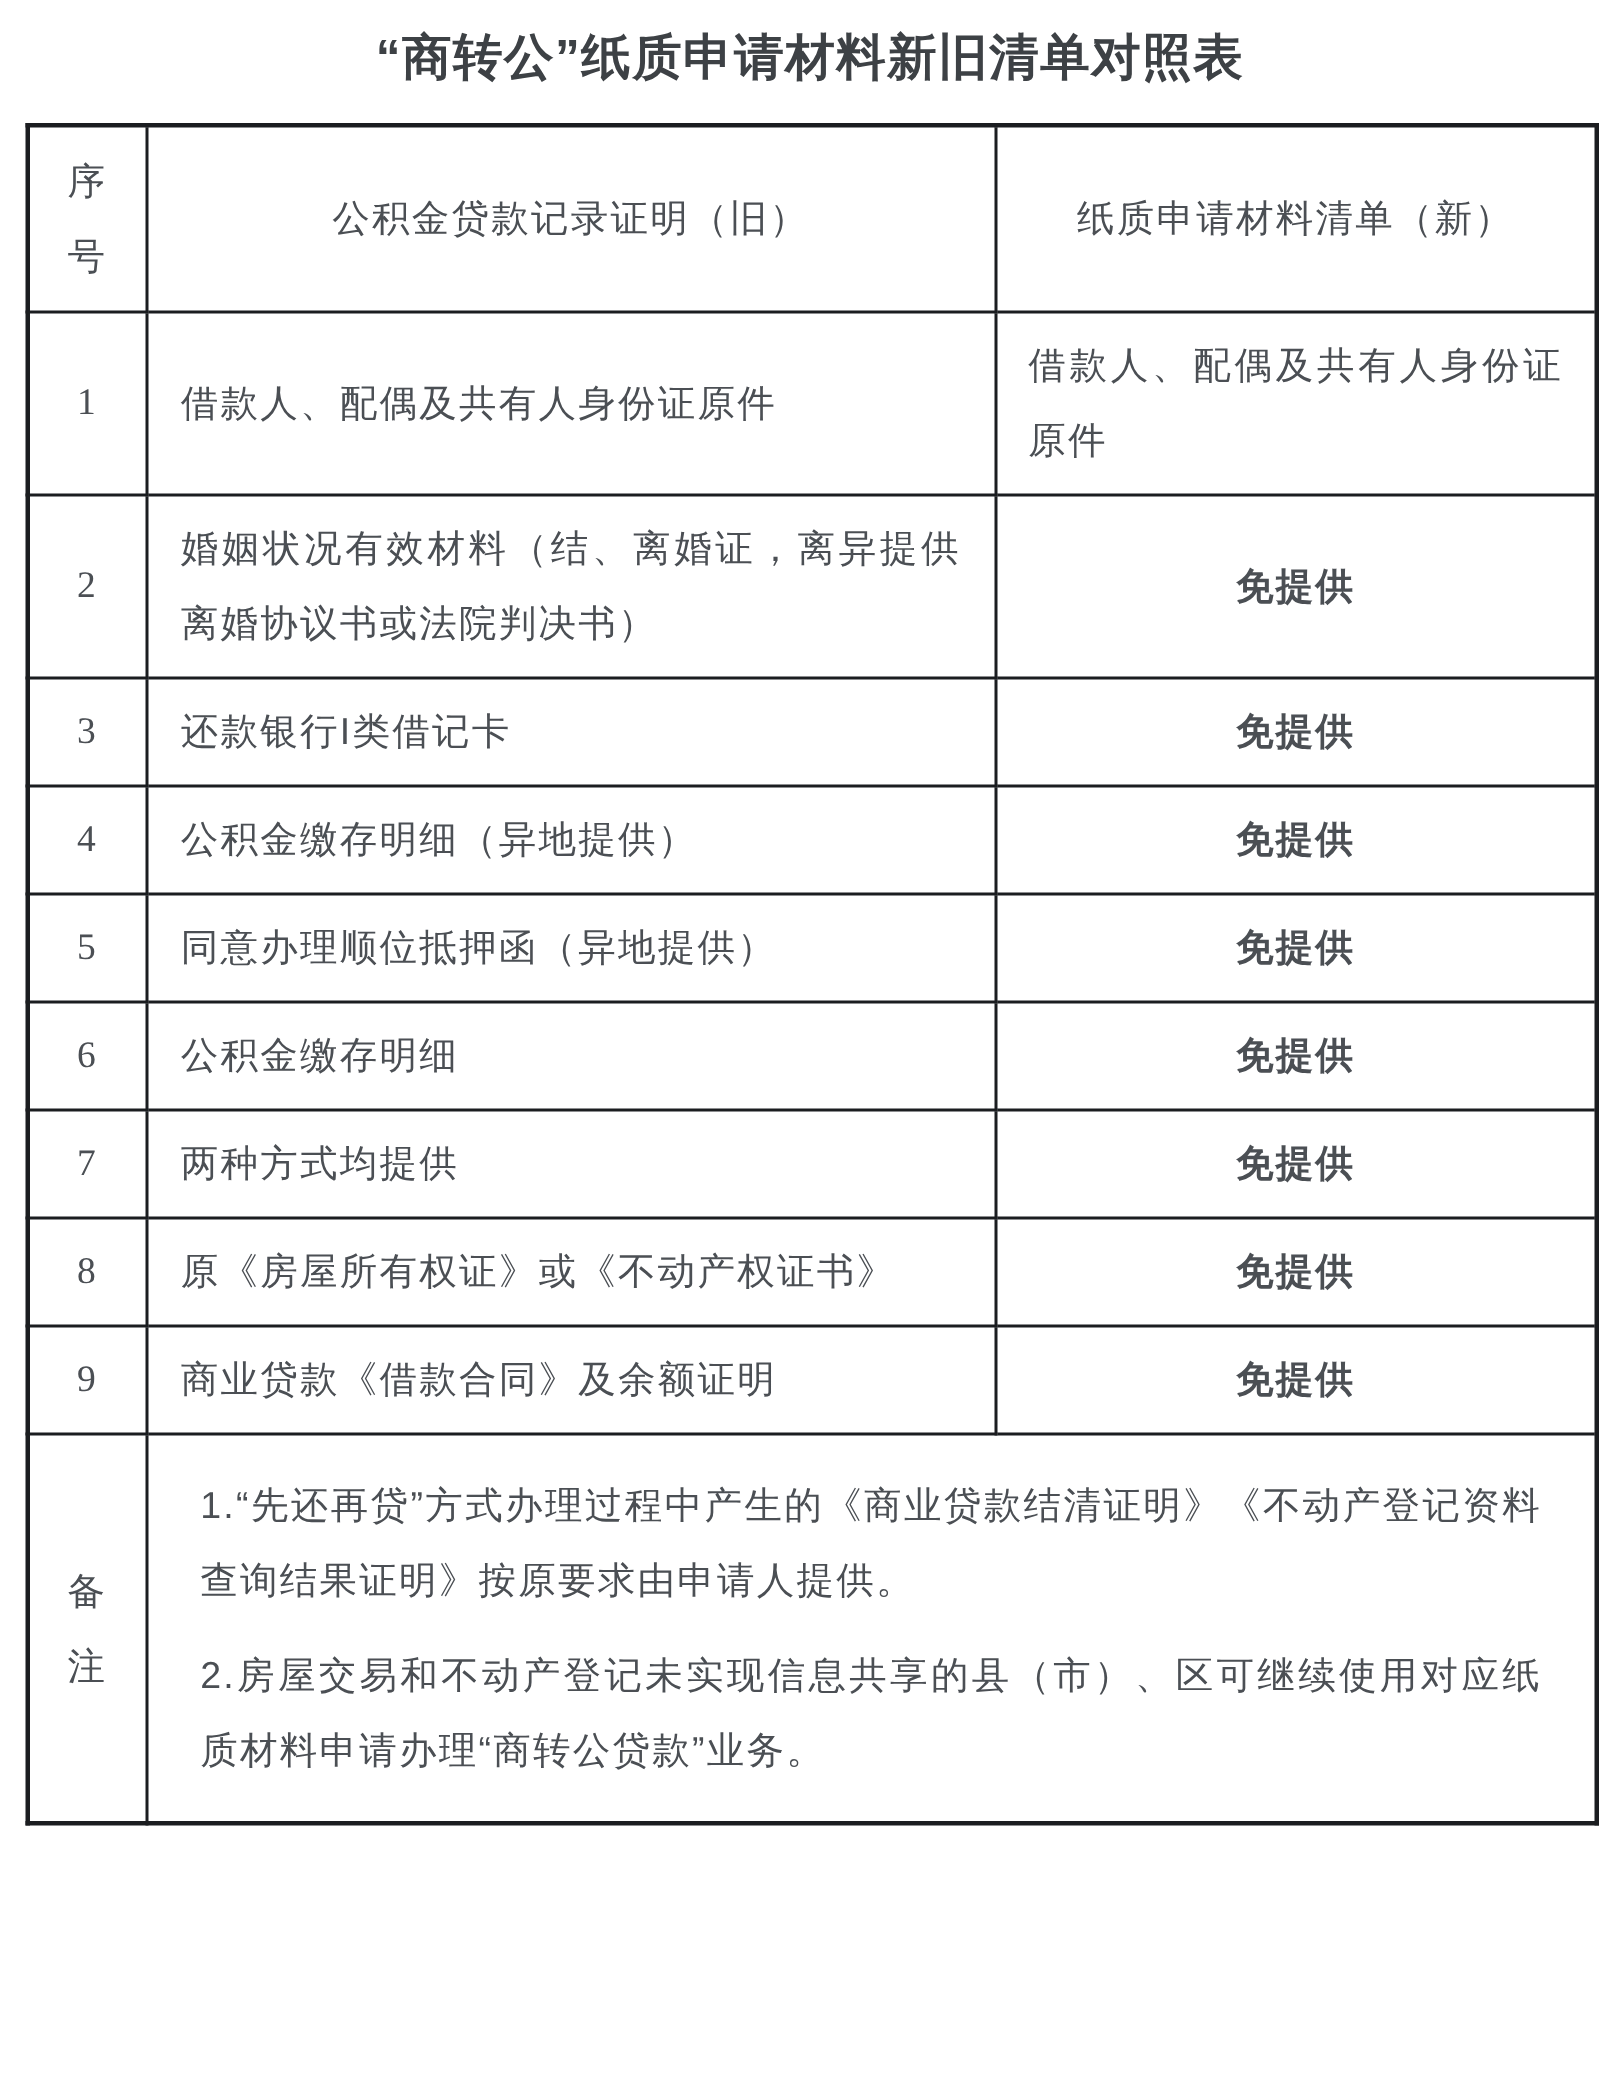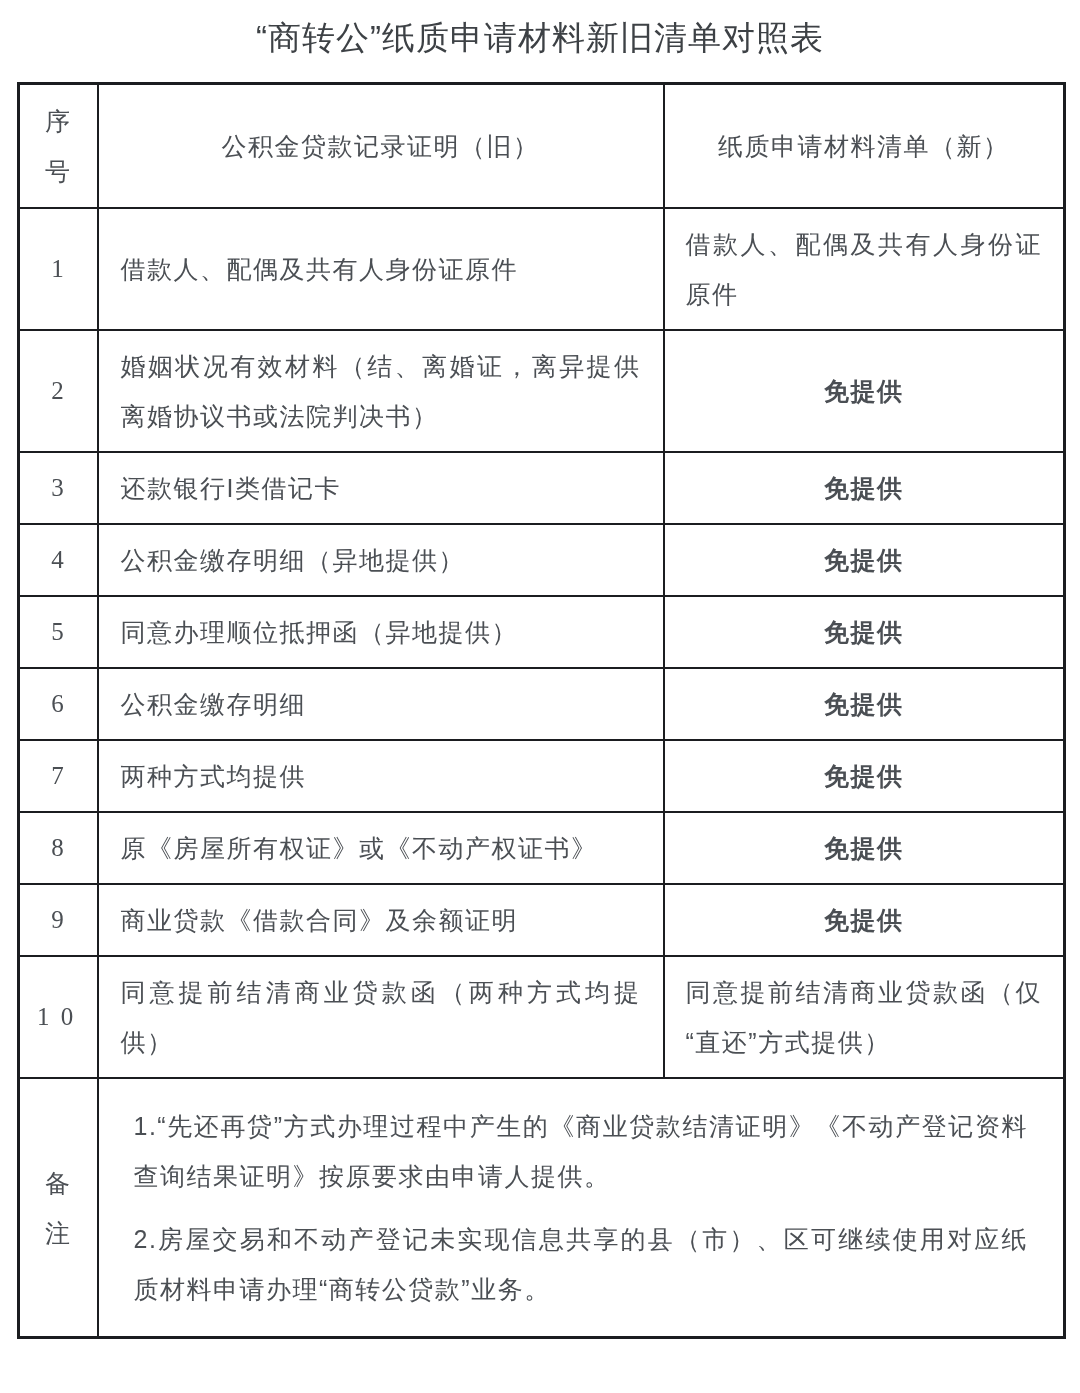--- a/index.html
+++ b/index.html
@@ -11,21 +11,21 @@
     width: 1080px;
     height: 1393px;
     overflow: hidden;
     font-family: "Liberation Sans", sans-serif;
     color: #4b4f54;
   }
   .doc-title {
     margin-top: 16px;
     text-align: center;
     font-size: 33px;
-    font-weight: normal;
+    font-weight: bold;
     letter-spacing: 1px;
     color: #3d4145;
     line-height: 44px;
   }
   table.cmp {
     border-collapse: collapse;
     table-layout: fixed;
     width: 1046px;
     margin: 22px 0 0 17px;
     border: 3px solid #1b1d20;
@@ -156,25 +156,20 @@
         <tr>
           <td class="col-seq">8</td>
           <td class="col-old">原《房屋所有权证》或《不动产权证书》</td>
           <td class="col-new center">免提供</td>
         </tr>
         <tr>
           <td class="col-seq">9</td>
           <td class="col-old">商业贷款《借款合同》及余额证明</td>
           <td class="col-new center">免提供</td>
         </tr>
-        <tr>
-          <td class="col-seq spaced">10</td>
-          <td class="col-old">同意提前结清商业贷款函（两种方式均提供）</td>
-          <td class="col-new left">同意提前结清商业贷款函（仅“直还”方式提供）</td>
-        </tr>
         <tr id="remark-row">
         <td class="remark-label">备
 注</td>
         <td class="remark-content" colspan="2">
           <div class="remark-item">1.“先还再贷”方式办理过程中产生的《商业贷款结清证明》《不动产登记资料查询结果证明》按原要求由申请人提供。</div>
           <div class="remark-item">2.房屋交易和不动产登记未实现信息共享的县（市）、区可继续使用对应纸质材料申请办理“商转公贷款”业务。</div>
         </td>
       </tr>
     </tbody>
   </table>

